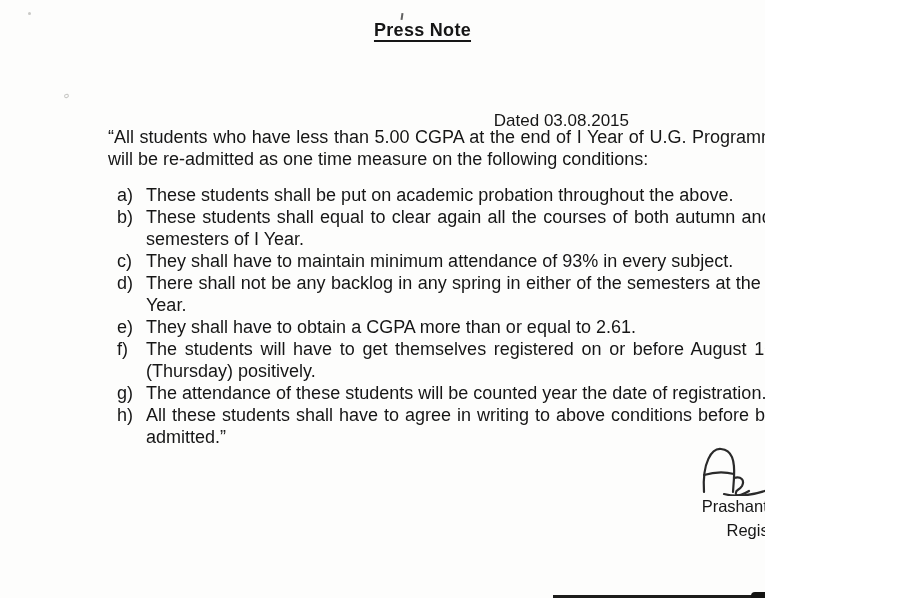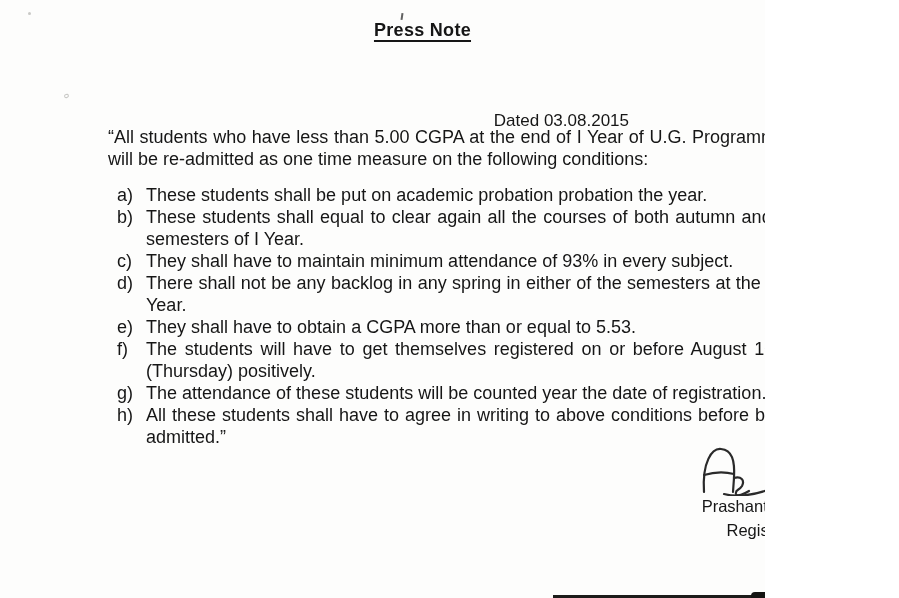--- a/index.html
+++ b/index.html
@@ -119,37 +119,37 @@
     <span>Press Note</span>
   </div>
 
   <div class="date-line">Dated 03.08.2015</div>
 
   <div class="intro">“All students who have less than 5.00 CGPA at the end of I Year of U.G. Programme will be re-admitted as one time measure on the following conditions:</div>
 
   <div class="conditions">
     <div class="cond">
       <span class="cond-label">a)</span>
-      <span class="cond-text">These students shall be put on academic probation probation the year.</span>
+      <span class="cond-text">These students shall be put on academic probation throughout the above.</span>
     </div>
     <div class="cond">
       <span class="cond-label">b)</span>
       <span class="cond-text">These students shall equal to clear again all the courses of both autumn and spring semesters of I Year.</span>
     </div>
     <div class="cond">
       <span class="cond-label">c)</span>
       <span class="cond-text">They shall have to maintain minimum attendance of 93% in every subject.</span>
     </div>
     <div class="cond">
       <span class="cond-label">d)</span>
       <span class="cond-text">There shall not be any backlog in any spring in either of the semesters at the end of I Year.</span>
     </div>
     <div class="cond">
       <span class="cond-label">e)</span>
-      <span class="cond-text">They shall have to obtain a CGPA more than or equal to 5.53.</span>
+      <span class="cond-text">They shall have to obtain a CGPA more than or equal to 2.61.</span>
     </div>
     <div class="cond">
       <span class="cond-label">f)</span>
       <span class="cond-text">The students will have to get themselves registered on or before August 10, 2015 (Thursday) positively.</span>
     </div>
     <div class="cond">
       <span class="cond-label">g)</span>
       <span class="cond-text">The attendance of these students will be counted year the date of registration.</span>
     </div>
     <div class="cond">

